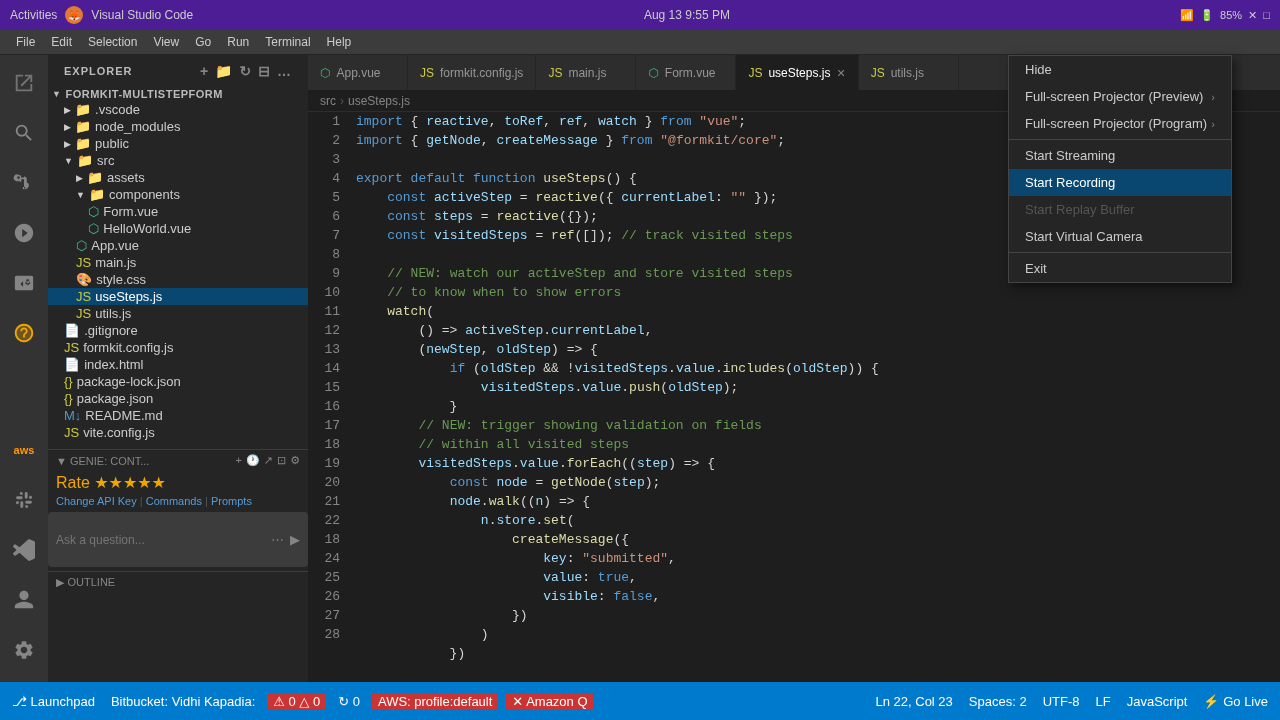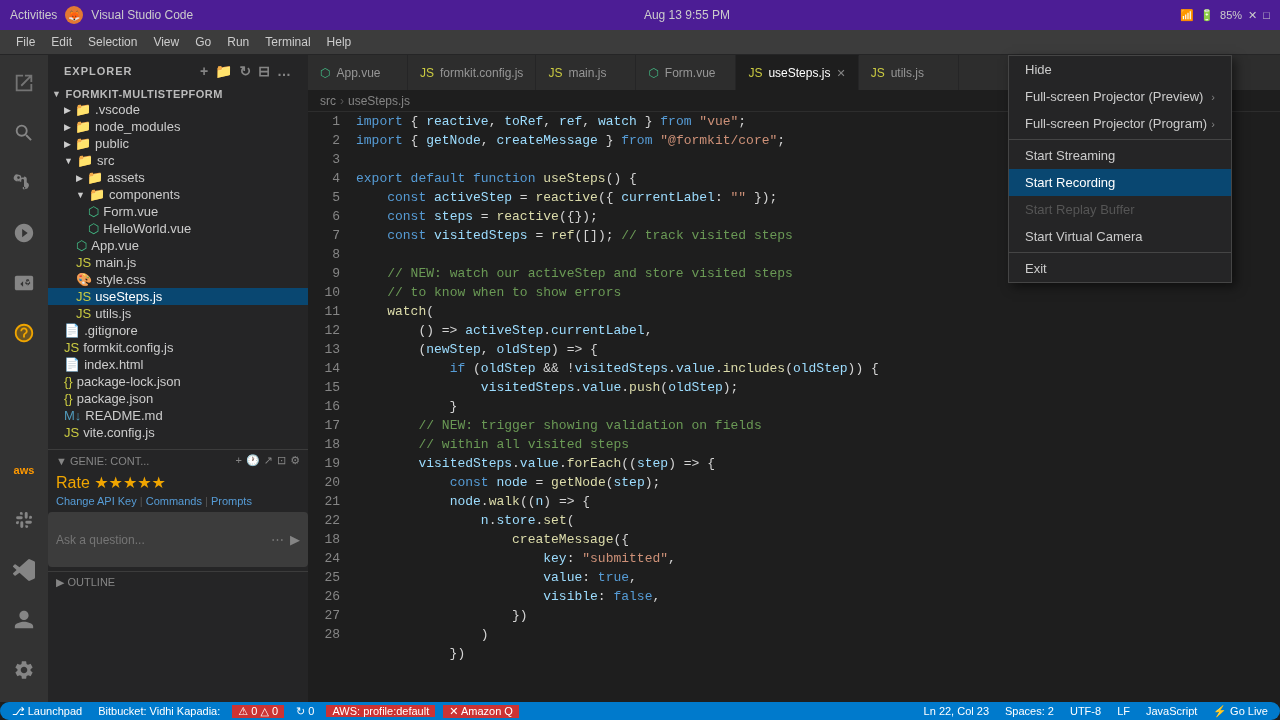--- a/index.html
+++ b/index.html
@@ -215,30 +215,29 @@
       line-height: 19px;
       padding-left: 8px;
       overflow-x: auto;
       white-space: pre;
       color: #d4d4d4;
     }
     .ln { display: block; }
 
     
     .status-bar {
-      height: 18px;
+      height: 38px;
       background: #007acc;
       display: flex;
       align-items: center;
       justify-content: space-between;
       padding: 0 8px;
       flex-shrink: 0;
-      font-size: 11px;
+      font-size: 13px;
       color: #ffffff;
-      border-radius: 9px;
     }
     .status-left, .status-right { display: flex; align-items: center; gap: 8px; }
     .status-item { padding: 0 4px; cursor: pointer; }
     .status-error { background: #cc3333; padding: 0 6px; }
     .status-aws { background: #cc3333; padding: 0 6px; }
     .dropdown-menu {
       position: absolute;
       top: 55px;
       right: 48px;
       width: 224px;

